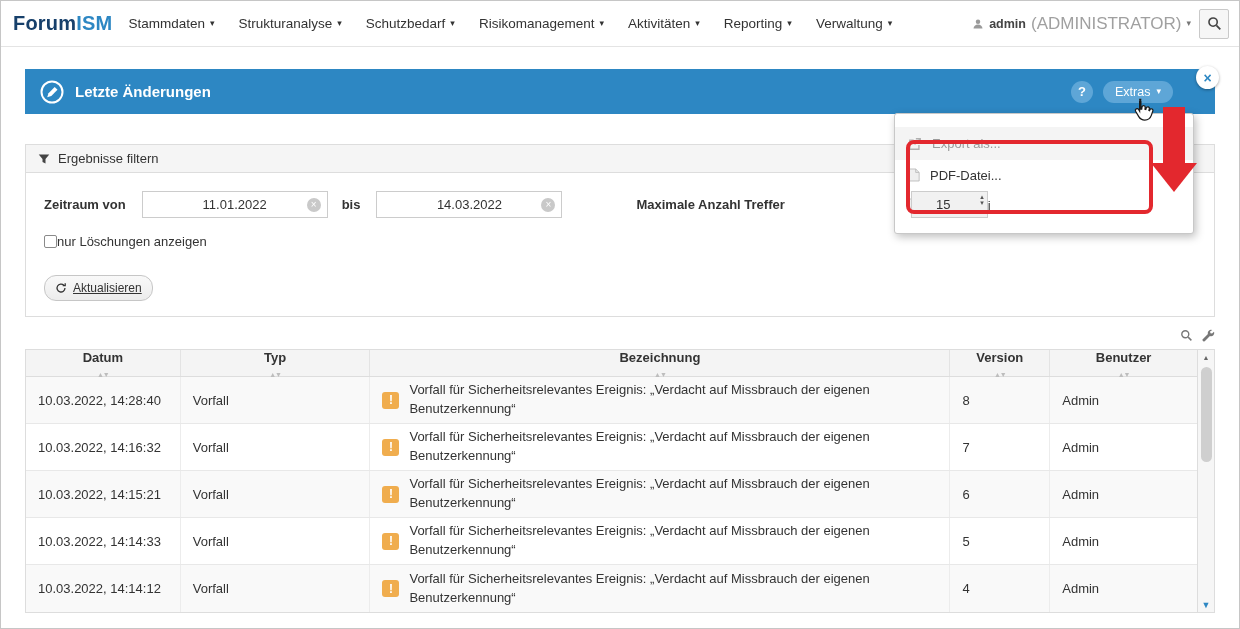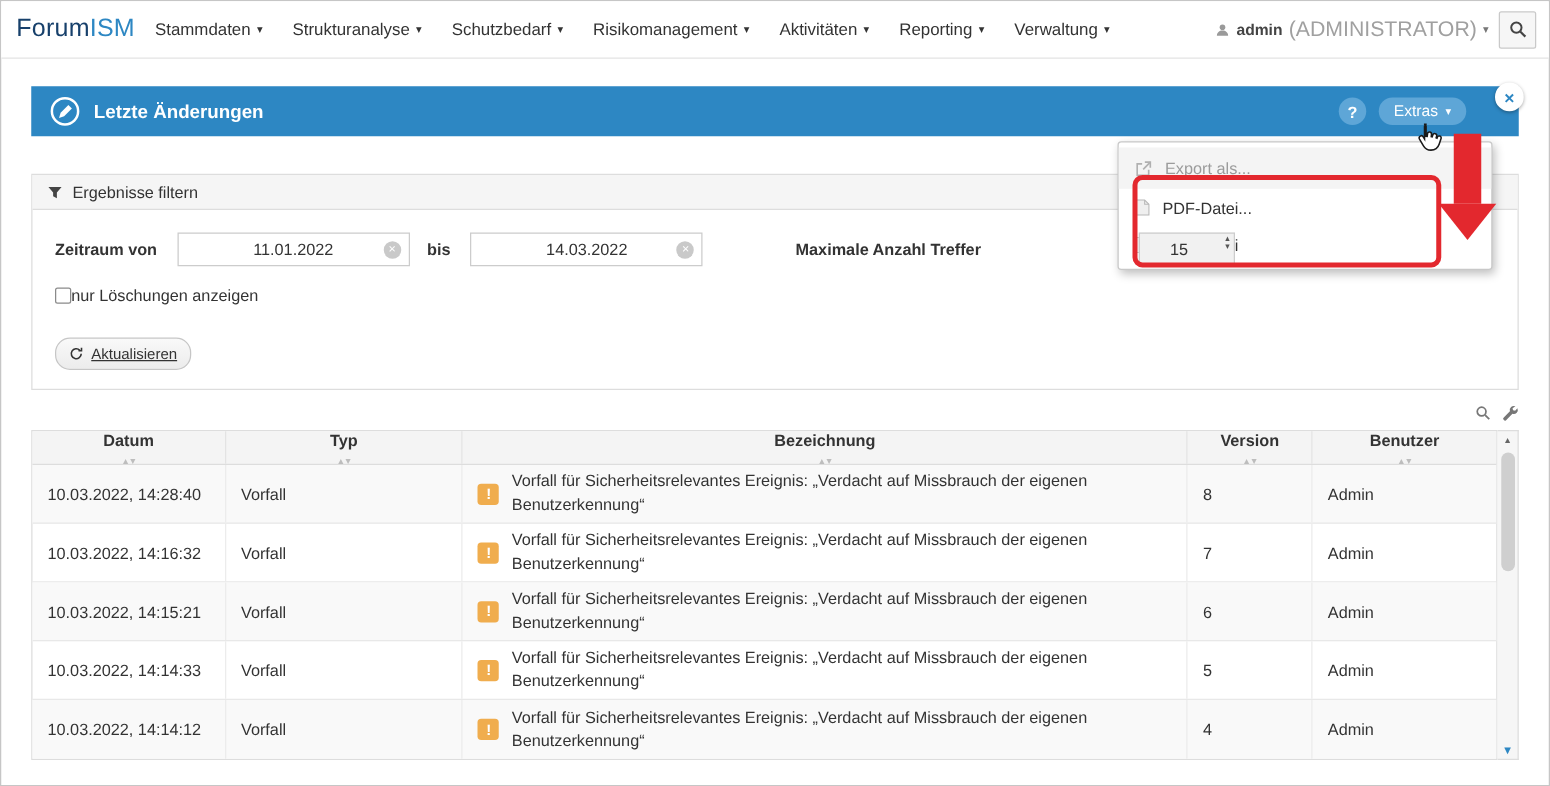--- a/index.html
+++ b/index.html
@@ -6,36 +6,36 @@
   html,body { width:1240px; height:629px; }
   body {
     font-family: "Liberation Sans", "DejaVu Sans", sans-serif;
     background:#fff; color:#333; overflow:hidden; position:relative;
   }
   .page { position:absolute; inset:0; border:1px solid #c6c6c6; background:#fff; }
 
   
   .navbar { height:46px; display:flex; align-items:center; padding:0 10px 0 12px;
             border-bottom:1px solid #e4e4e4; background:#fff; }
-  .brand { font-size:20px; font-weight:normal; margin-right:16px; letter-spacing:0.2px; cursor:pointer; }
+  .brand { font-size:20px; font-weight:bold; margin-right:16px; letter-spacing:0.2px; cursor:pointer; }
   .brand .p1 { color:#17406b; } .brand .p2 { color:#2d87c3; }
   .nav-items { display:flex; gap:24px; font-size:13.5px; color:#333; }
   .nav-item { display:flex; align-items:center; gap:5px; cursor:pointer; white-space:nowrap; }
   .caret { font-size:9px; color:#333; line-height:1; }
   .nav-right { margin-left:auto; display:flex; align-items:center; gap:8px; }
   .user-wrap { display:flex; align-items:center; gap:5px; font-size:12.5px; color:#555; cursor:pointer; }
   .user-name { font-weight:bold; color:#444; }
   .user-role { color:#a0a0a0; font-size:17px; }
   .search-btn { width:30px; height:30px; border:1px solid #c9c9c9; background:#f6f6f6;
                 display:flex; align-items:center; justify-content:center; border-radius:2px; cursor:pointer; }
 
   
   .content { margin:0 24px; }
 
-  .blue-bar { margin-top:22px; height:40px; background:#2d87c3; display:flex; align-items:center;
+  .blue-bar { margin-top:22px; height:45px; background:#2d87c3; display:flex; align-items:center;
               padding:0 14px; position:relative; }
   .title-icon { display:flex; align-items:center; }
   .blue-title { color:#fff; font-weight:bold; font-size:15px; margin-left:10px; }
   .blue-right { margin-left:auto; display:flex; align-items:center; gap:10px; margin-right:28px; }
   .help-btn { width:22px; height:22px; border-radius:50%; background:#5ea6d7; color:#fff; font-size:13px;
               font-weight:bold; display:flex; align-items:center; justify-content:center; cursor:pointer; }
   .extras-btn { background:#5ea6d7; color:#fff; font-size:12.5px; padding:4px 12px; border-radius:12px;
                 display:flex; align-items:center; gap:6px; cursor:pointer; }
   .extras-btn .caret { color:#fff; }
   .close-btn { position:absolute; right:-4px; top:-3px; width:23px; height:23px; border-radius:50%;
@@ -90,21 +90,21 @@
   .vscroll { width:17px; background:#f6f6f6; border:1px solid #ddd; border-left:none; display:flex;
              flex-direction:column; align-items:center; }
   .vs-btn { height:15px; width:100%; display:flex; align-items:center; justify-content:center;
             font-size:7px; color:#666; cursor:pointer; }
   .vs-btn.down { margin-top:auto; color:#2d87c3; font-size:9px; }
   .vs-thumb { width:11px; height:95px; background:#cfcfcf; border-radius:6px; margin-top:2px; cursor:pointer; }
 
   
   .dropdown { position:absolute; left:893px; top:112px; width:300px; background:#fff;
               border:1px solid #c8c8c8; border-radius:3px; box-shadow:2px 3px 8px rgba(0,0,0,0.25);
-              padding:4px 0; z-index:40; }
+              padding:13px 0; z-index:40; }
   .dd-item { height:30px; display:flex; align-items:center; gap:10px; padding:0 13px; font-size:13px;
              color:#333; cursor:pointer; }
   .dd-item.header { height:33px; background:#f4f4f4; color:#9b9b9b; cursor:default; }
 
   
   .hl-rect { position:absolute; left:905px; top:139px; width:247px; height:74px;
              border:4px solid #e3282e; border-radius:8px; z-index:50; pointer-events:none; }
   .hl-arrow { position:absolute; left:1150px; top:106px; width:46px; z-index:50; pointer-events:none; }
   .hl-shaft { width:22px; height:56px; background:#e3282e; margin:0 auto; }
   .hl-head { width:0; height:0; border-left:23px solid transparent; border-right:23px solid transparent;

